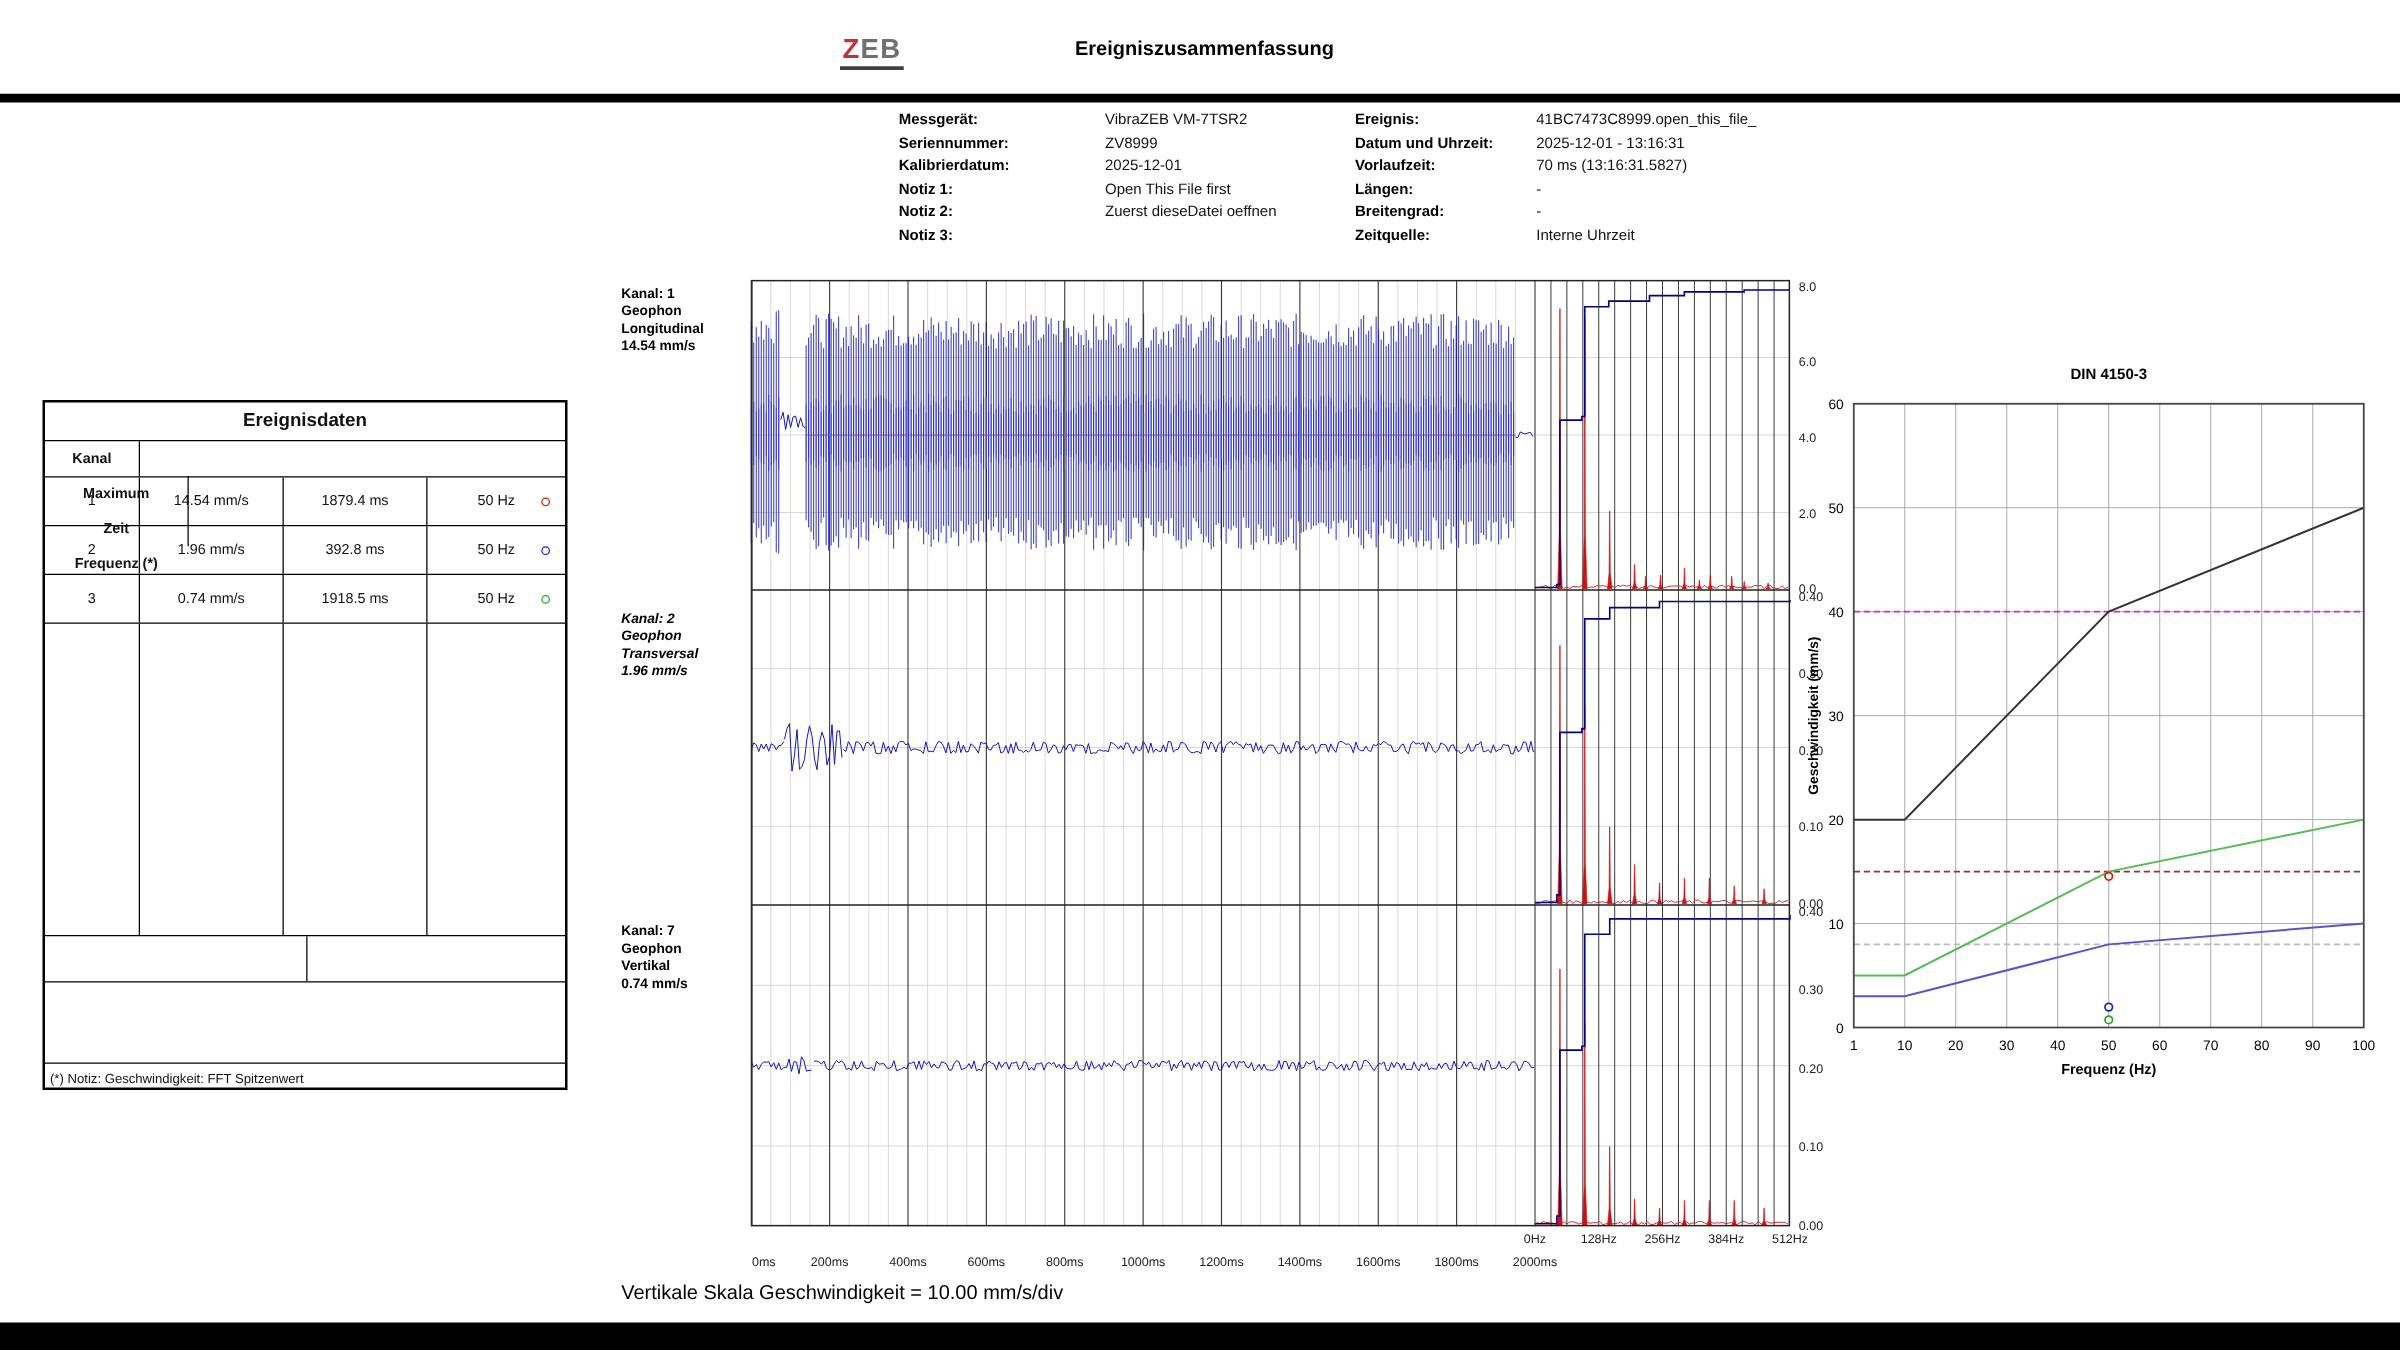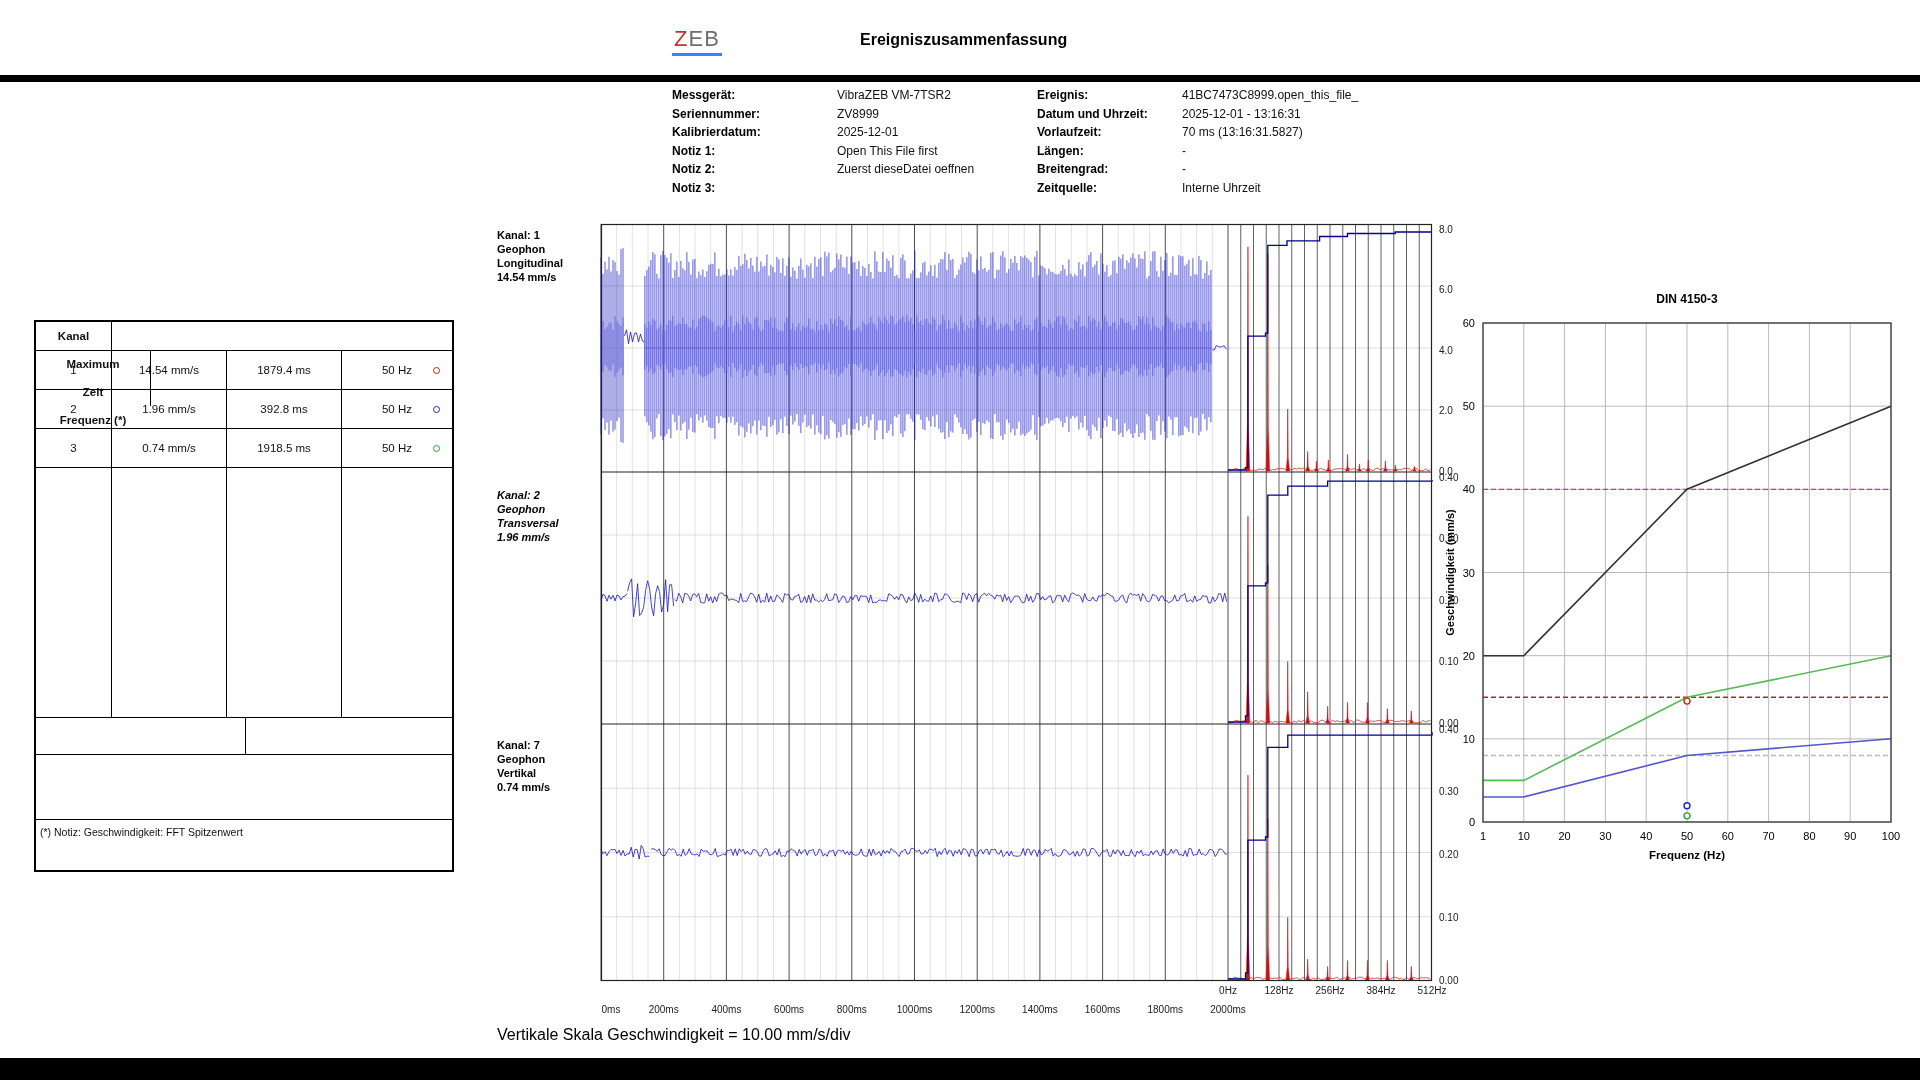--- a/index.html
+++ b/index.html
@@ -1,29 +1,29 @@
 <!DOCTYPE html>
 <html><head>
 <meta charset="utf-8">
 <style>
   html,body{margin:0;padding:0;background:#fff;}
   .page{position:relative;width:1920px;height:1080px;background:#ffffff;overflow:hidden;
         font-family:"Liberation Sans",sans-serif;color:#111;}
   .abs{position:absolute;}
   
-  .logo{position:absolute;left:672px;top:26px;font-size:22px;font-weight:normal;
-        border-bottom:3px solid #3b82f6;padding:0 2px 1px 2px;letter-spacing:1px;}
+  .logo{position:absolute;left:672px;top:26px;font-size:22px;font-weight:bold;
+        border-bottom:3px solid #404040;padding:0 2px 1px 2px;letter-spacing:1px;}
   .logo .lz{color:#c23232;} .logo .leb{color:#6f6f6f;}
   .title{position:absolute;left:860px;top:31px;font-size:16px;font-weight:bold;color:#000;}
   .topbar{position:absolute;left:0;top:75px;width:1920px;height:7px;background:#000;}
   .bottombar{position:absolute;left:0;top:1058px;width:1920px;height:22px;background:#000;}
   
   .meta{position:absolute;top:86px;font-size:12px;line-height:18.5px;}
   .mrow{display:flex;}
-  .mlabel{font-weight:bold;color:#000;}
+  .mlabel{font-weight:bold;color:#000;margin-left:47px;}
   #meta-left .mlabel{width:165px;} #meta-right .mlabel{width:145px;}
   .mvalue{color:#111;}
   
   .etable{position:absolute;left:34px;top:320px;width:420px;height:552px;
           border:2px solid #000;box-sizing:border-box;font-size:11.5px;}
   .et-title{height:30px;line-height:30px;text-align:center;font-size:15px;font-weight:bold;
             border-bottom:1px solid #000;}
   .et-head,.et-row{display:flex;border-bottom:1px solid #000;}
   .et-head{height:28px;line-height:28px;font-weight:bold;flex-direction:column;}
   .et-row{height:38px;line-height:38px;}
@@ -102,20 +102,21 @@
         <span class="mlabel">Breitengrad:</span>
         <span class="mvalue">-</span>
       </div>
       <div class="mrow">
         <span class="mlabel">Zeitquelle:</span>
         <span class="mvalue">Interne Uhrzeit</span>
       </div>
     </div>
 
   <div class="etable">
+    <div class="et-title">Ereignisdaten</div>
     <div class="et-head" id="et-head">
         <div class="cell" style="width: 76px;">Kanal</div>
         <div class="cell" style="width: 115px;">Maximum</div>
         <div class="cell" style="width: 115px;">Zeit</div>
         <div class="cell" style="width: 114px; flex: 1 1 0%;">Frequenz (*)</div>
       </div>
     <div id="et-rows">
         <div class="et-row">
           <div class="cell" style="width: 76px;">1</div>
           <div class="cell" style="width: 115px;">14.54 mm/s</div>

